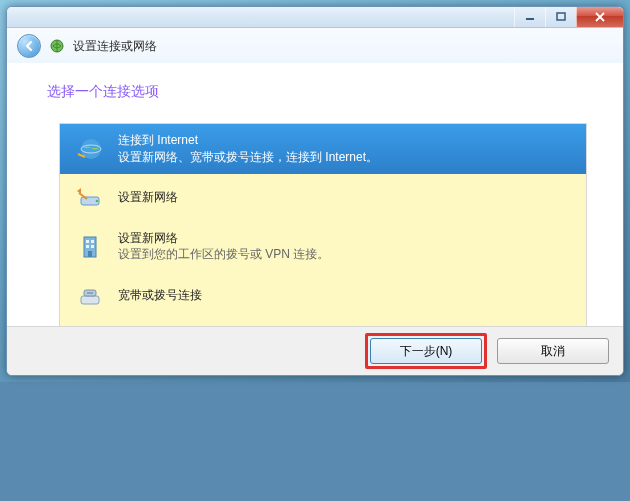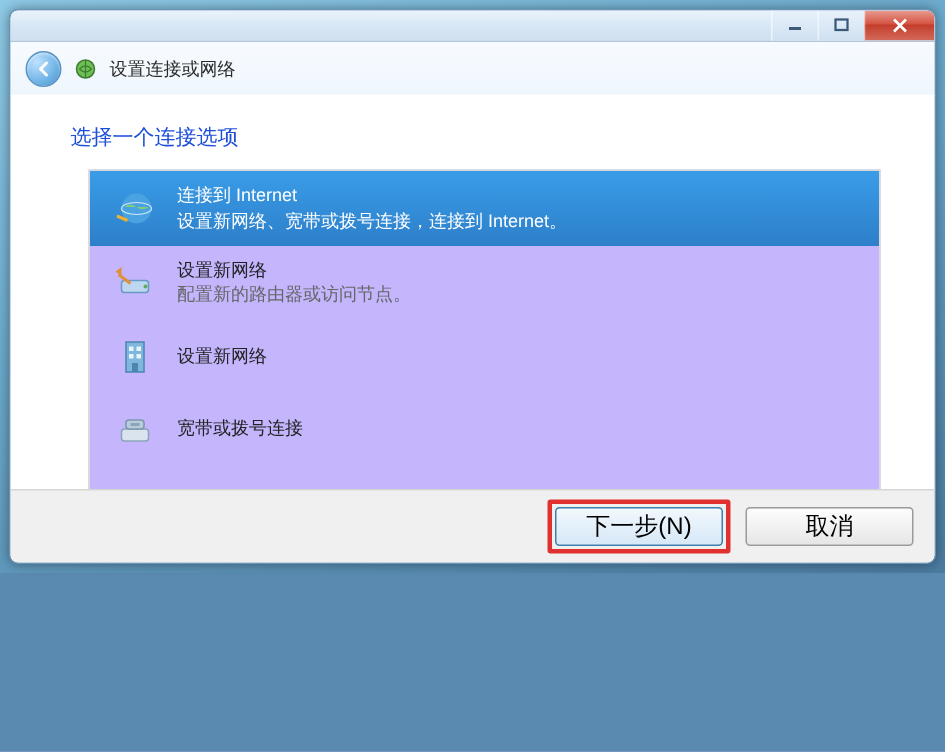--- a/index.html
+++ b/index.html
@@ -91,29 +91,29 @@
   .client {
     position: absolute;
     left: 0;
     right: 0;
     top: 56px;
     bottom: 48px;
     background: #fff;
     overflow: hidden;
   }
   .instruction {
-    color: #1d4ed8;
+    color: #8b5cf6;
     font-size: 14px;
     padding: 20px 4px 12px 40px;
   }
   .options-box {
-    margin: 0 36px 0 52px;
+    margin: 10px 36px 0 52px;
     border: 1px solid #d8d8d8;
     height: 310px;
-    background: #c4b5fd;
+    background: #fef9c3;
   }
   .option {
     display: flex;
     align-items: center;
     padding: 8px 10px 8px 14px;
     gap: 12px;
     cursor: default;
   }
   .option .icon-slot {
     width: 32px;
@@ -148,21 +148,21 @@
     justify-content: flex-end;
     padding: 0 14px;
     gap: 10px;
   }
   .btn {
     min-width: 86px;
     height: 24px;
     border: 1px solid #9a9a9a;
     background: linear-gradient(to bottom, #fdfdfd, #e6e6e6);
     border-radius: 3px;
-    font-size: 16px;
+    font-size: 12px;
     display: flex;
     align-items: center;
     justify-content: center;
     padding: 0 12px;
     cursor: default;
   }
   .btn.primary {
     border: 1px solid #3c7fb1;
     background: linear-gradient(to bottom, #f2f8fd, #d6e8f7);
   }
@@ -235,37 +235,37 @@
           <div class="icon-slot">
             <svg width="30" height="30">
               <rect x="6" y="14" width="18" height="8" rx="2" fill="#bcd7ef" stroke="#6a9ac4"></rect>
               <circle cx="22" cy="18" r="1.3" fill="#5fae5f"></circle>
               <path d="M4 10 L12 16" stroke="#e0903a" stroke-width="2"></path>
               <path d="M2 8 L6 5 L6 11 Z" fill="#e0903a"></path>
             </svg>
           </div>
           <div class="text-slot">
             <div class="opt-title">设置新网络</div>
-            <div class="opt-desc">配置新的路由器或访问节点。</div>
           </div>
         </div>
 
         <div class="option">
           <div class="icon-slot">
             <svg width="30" height="30">
               <rect x="9" y="6" width="12" height="20" fill="#7fb6de" stroke="#4d85ae"></rect>
               <rect x="11" y="9" width="3" height="3" fill="#e8f4fb"></rect>
               <rect x="16" y="9" width="3" height="3" fill="#e8f4fb"></rect>
               <rect x="11" y="14" width="3" height="3" fill="#e8f4fb"></rect>
               <rect x="16" y="14" width="3" height="3" fill="#e8f4fb"></rect>
               <rect x="13" y="20" width="4" height="6" fill="#4d85ae"></rect>
             </svg>
           </div>
           <div class="text-slot">
             <div class="opt-title">设置新网络</div>
+            <div class="opt-desc">设置到您的工作区的拨号或 VPN 连接。</div>
           </div>
         </div>
 
         <div class="option">
           <div class="icon-slot">
             <svg width="30" height="30">
               <rect x="6" y="16" width="18" height="8" rx="2" fill="#d9e4ee" stroke="#8aa5bb"></rect>
               <rect x="9" y="10" width="12" height="6" rx="2" fill="#b9ccdc" stroke="#7b96ab"></rect>
               <rect x="12" y="12" width="6" height="2" fill="#8aa5bb"></rect>
             </svg>

